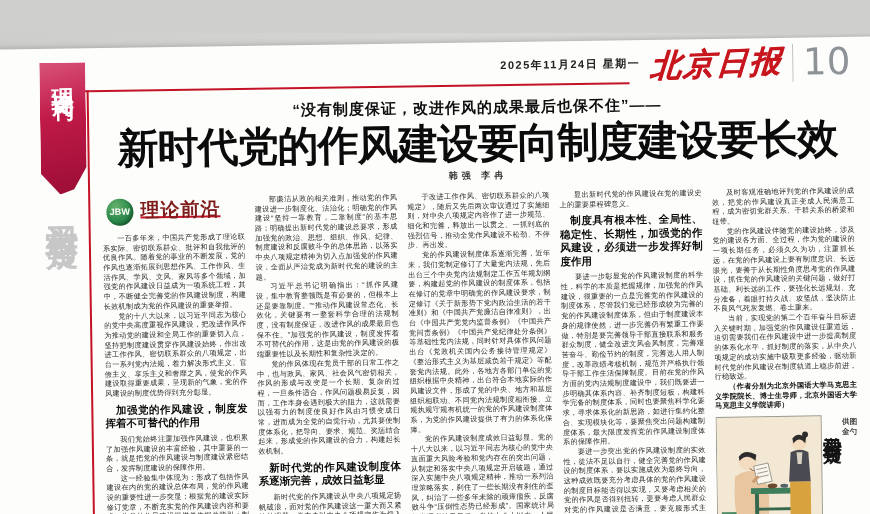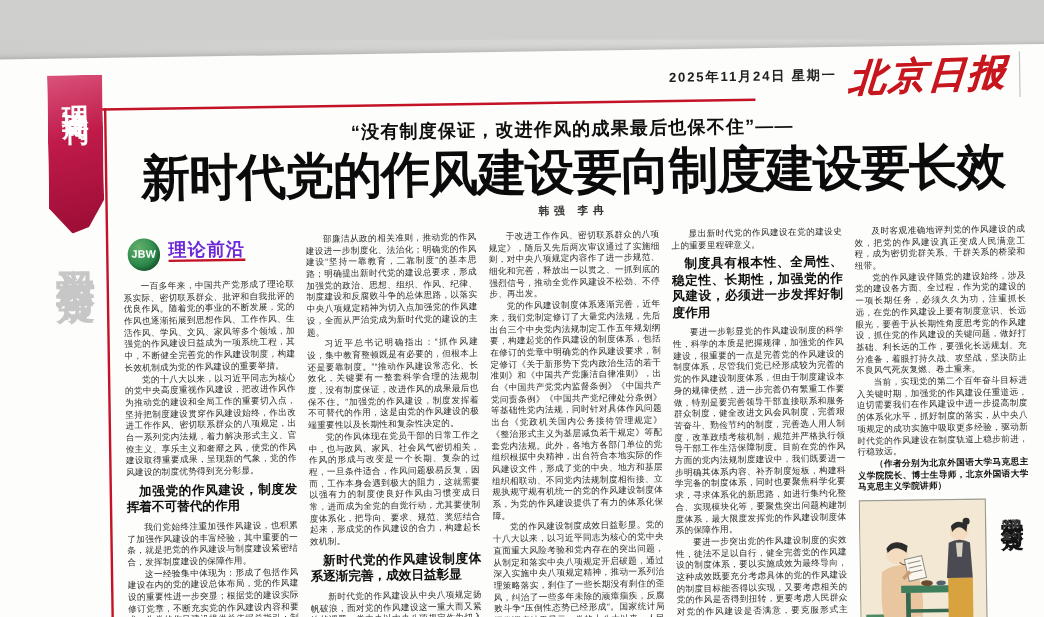--- a/index.html
+++ b/index.html
@@ -59,44 +59,45 @@
   .col p.subhead { font-weight:800; font-size:10.5px; line-height:13.5px; color:#0e0e0e;
                    margin:5px 0 4px; text-indent:1em; letter-spacing:0; }
   .col p.attribution { font-weight:800; text-indent:2em; color:#111; }
 
   .badge-row { display:flex; align-items:center; gap:7px; margin:2px 0 8px 4px; }
   .badge-circle { width:27px; height:27px; border-radius:50%; flex:none;
                   background:radial-gradient(circle at 35% 28%, #63b06a 0%, #2c8a4b 55%, #176b37 100%);
                   color:#fff; font-weight:bold; font-size:9px;
                   display:flex; align-items:center; justify-content:center;
                   box-shadow:inset -2px -2px 3px rgba(0,0,0,.25); }
-  .badge-label { font-size:15px; font-weight:900; color:#6d28d9;
+  .badge-label { font-size:19px; font-weight:900; color:#7f1d1d;
                  border-bottom:2px solid #c41327; padding-bottom:2px; letter-spacing:1px;
-                 font-family:Liberation Mono, monospace; }
+                 font-family:Liberation Sans, sans-serif; }
 
   
   .figure { display:flex; gap:6px; margin-top:6px; align-items:flex-start; }
   .fig-art { width:106px; height:124px; border:1px solid #9b9b93; background:#f2e8d3; flex:none; }
   .fig-art svg { display:block; width:100%; height:100%; }
-  .fig-side { display:flex; flex-direction:column; align-items:center; gap:5px; padding-top:2px; flex:1; }
+  .fig-side { display:flex; flex-direction:row; align-items:center; gap:5px; padding-top:2px; flex:1; }
   .fig-title { writing-mode:vertical-rl; text-orientation:upright; font-size:19px; font-weight:900;
                color:#141414; letter-spacing:2px; font-family:"Liberation Serif", serif; }
   .fig-credit { font-size:7.5px; font-weight:bold; color:#444; text-align:center; line-height:10px; }
 </style>
 </head>
 <body>
 
 <div class="canvas">
   <div class="paper">
     <div class="sheet">
 
       <div class="masthead">
         <span class="mh-date">2025年11月24日 星期一</span>
         <span class="mh-logo">北京日报</span>
         <span class="mh-divider"></span>
+        <span class="mh-pagenum">10</span>
       </div>
 
       <div class="frame-top"></div>
       <div class="frame-left"></div>
 
       <div class="ribbon">
         <span class="ribbon-text">理论周刊</span>
       </div>
       <div class="side-title">学习与答疑</div>
 

